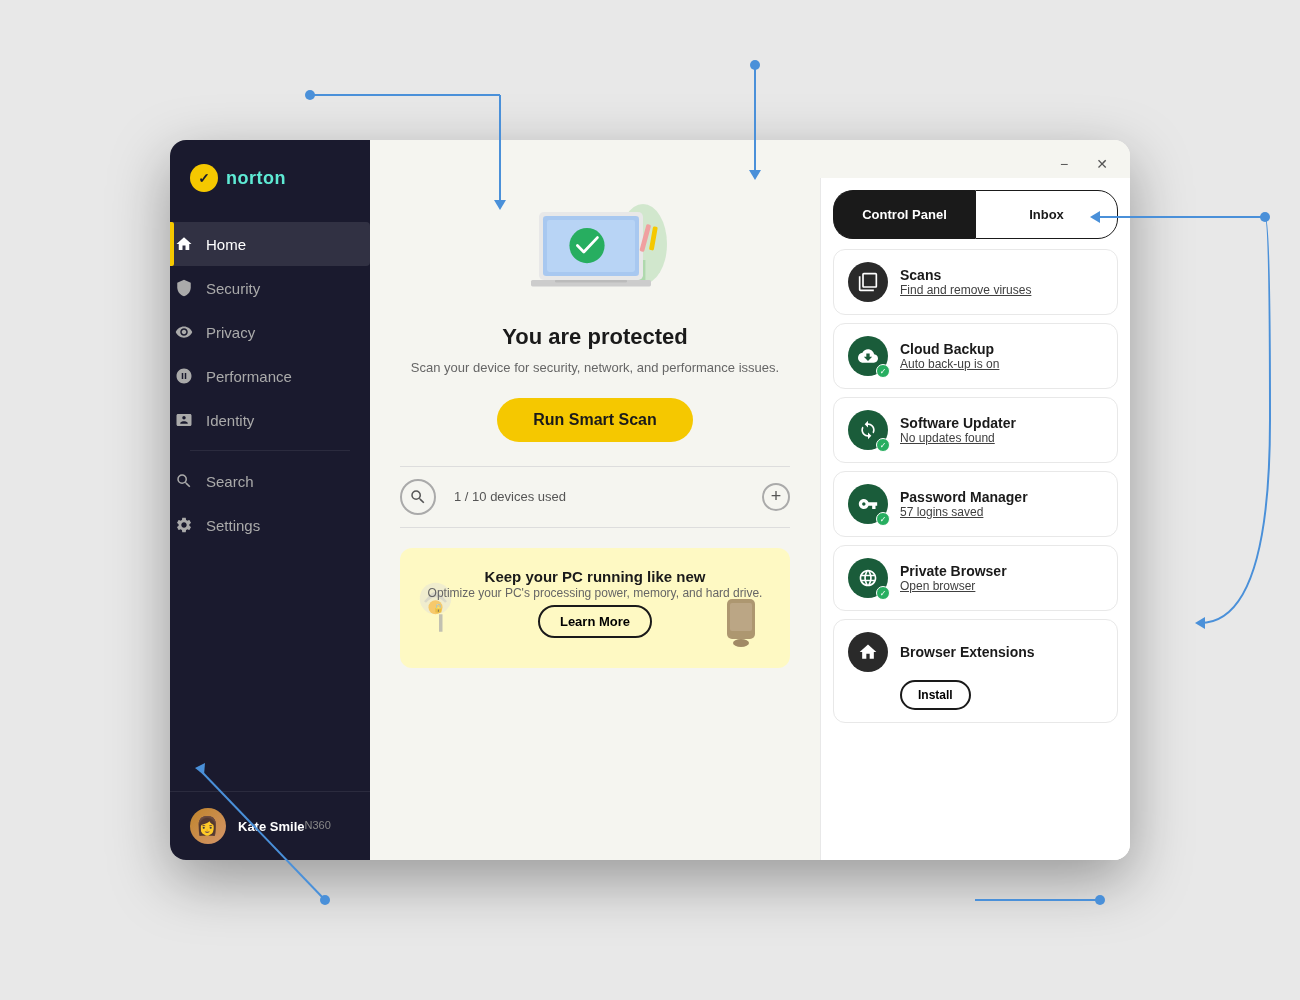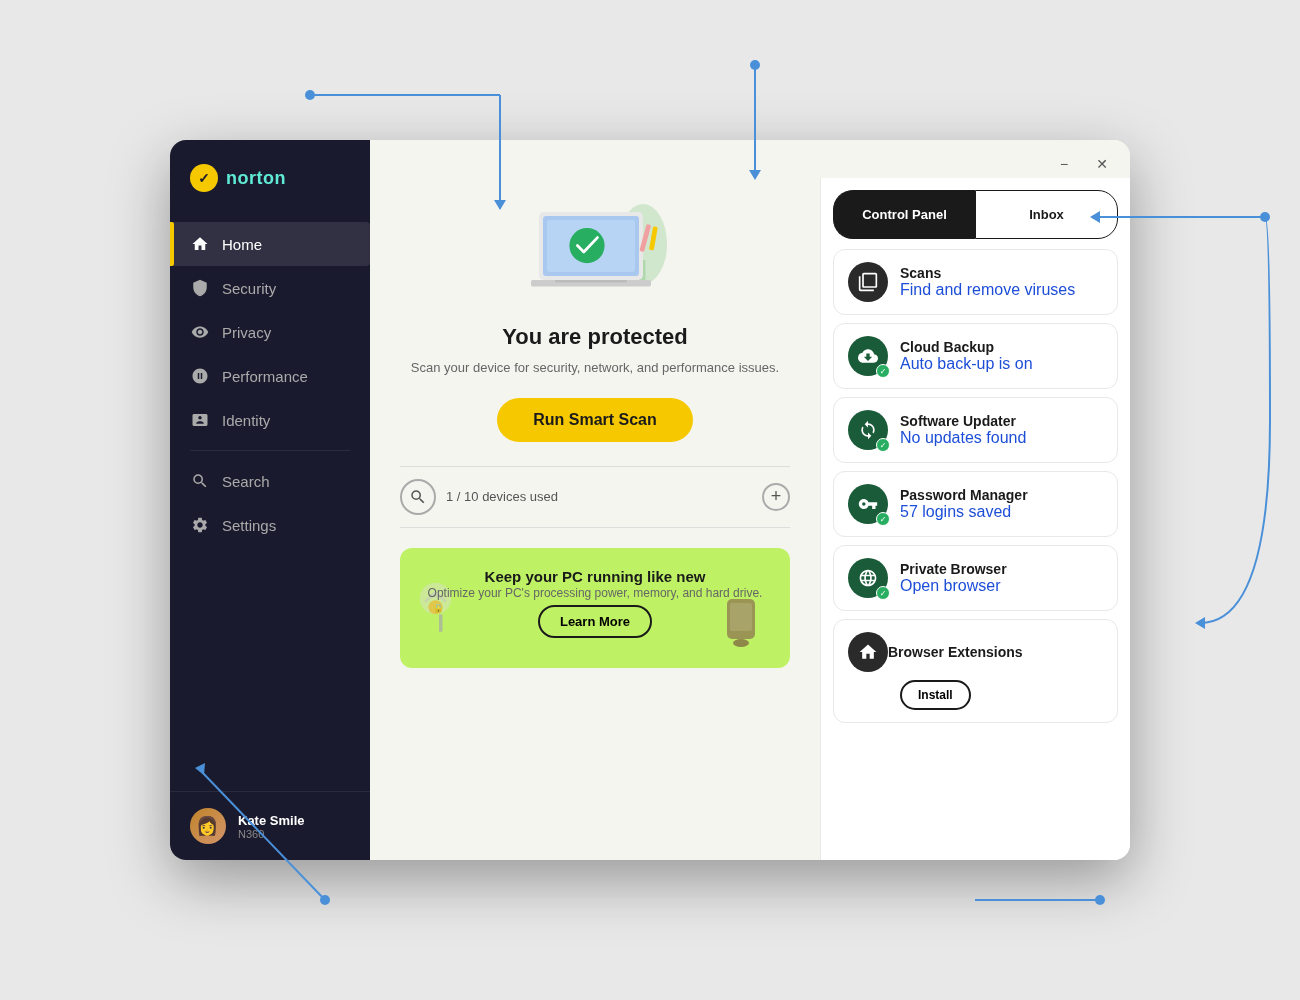--- a/index.html
+++ b/index.html
@@ -64,21 +64,21 @@
 
     .sidebar-nav {
       flex: 1;
       padding: 0 0;
     }
 
     .nav-item {
       display: flex;
       align-items: center;
       gap: 12px;
-      padding: 12px 20px;
+      padding: 12px 4px;
       color: #aaa;
       cursor: pointer;
       font-size: 15px;
       position: relative;
       border-radius: 4px;
       transition: background 0.2s;
     }
 
     .nav-item.active {
       background: rgba(255,255,255,0.1);
@@ -114,21 +114,21 @@
     .sidebar-footer {
       padding: 16px 20px;
       display: flex;
       align-items: center;
       gap: 12px;
       border-top: 1px solid rgba(255,255,255,0.08);
     }
 
     .user-info {
       display: flex;
-      flex-direction: column;
+      flex-direction: row;
     }
 
     .user-name {
       color: white;
       font-size: 13px;
       font-weight: 600;
     }
 
     .user-plan {
       color: #888;
@@ -239,21 +239,21 @@
       width: 100%;
       padding: 12px 0;
       border-top: 1px solid #ddd;
       border-bottom: 1px solid #ddd;
       margin-bottom: 20px;
     }
 
     .device-info {
       display: flex;
       align-items: center;
-      gap: 10px;
+      gap: 18px;
     }
 
     .device-icon-circle {
       width: 36px;
       height: 36px;
       border: 2px solid #aaa;
       border-radius: 50%;
       display: flex;
       align-items: center;
       justify-content: center;
@@ -276,21 +276,21 @@
       display: flex;
       align-items: center;
       justify-content: center;
       font-size: 18px;
       color: #555;
     }
 
     
     .promo-card {
       width: 100%;
-      background: #bef264;
+      background: #fef9c3;
       border-radius: 12px;
       padding: 20px;
       display: flex;
       flex-direction: column;
       align-items: center;
       gap: 8px;
       position: relative;
       overflow: hidden;
       min-height: 120px;
     }
@@ -410,22 +410,23 @@
       flex-direction: column;
     }
 
     .item-title {
       font-size: 14px;
       font-weight: 700;
       color: #1a1a1a;
     }
 
     .item-subtitle {
-      font-size: 16px;
-      color: #1d4ed8;
+      font-size: 12px;
+      color: #404040;
+      text-decoration: underline;
     }
 
     .check-badge {
       position: absolute;
       bottom: -2px;
       right: -2px;
       width: 14px;
       height: 14px;
       background: #27ae60;
       border-radius: 50%;
@@ -729,21 +730,21 @@
                 </svg>
               <div class="check-badge">✓</div>
             </div>
             <div class="item-text">
               <span class="item-title">Private Browser</span>
               <span class="item-subtitle">Open browser</span>
             </div>
           </div>
 
           <div class="panel-item" style="flex-direction:column; align-items:flex-start; gap:8px;">
-            <div style="display:flex; align-items:center; gap:0; width:100%;">
+            <div style="display:flex; align-items:center; gap:12px; width:100%;">
               <div class="item-icon-wrap item-icon-dark">
                 <svg width="20" height="20" viewBox="0 0 24 24" fill="white">
                     <path d="M10 20v-6h4v6h5v-8h3L12 3 2 12h3v8z"></path>
                   </svg>
               </div>
               <div class="item-text">
                 <span class="item-title">Browser Extensions</span>
               </div>
             </div>
             <button class="install-btn" style="margin-left:52px;">Install</button>

